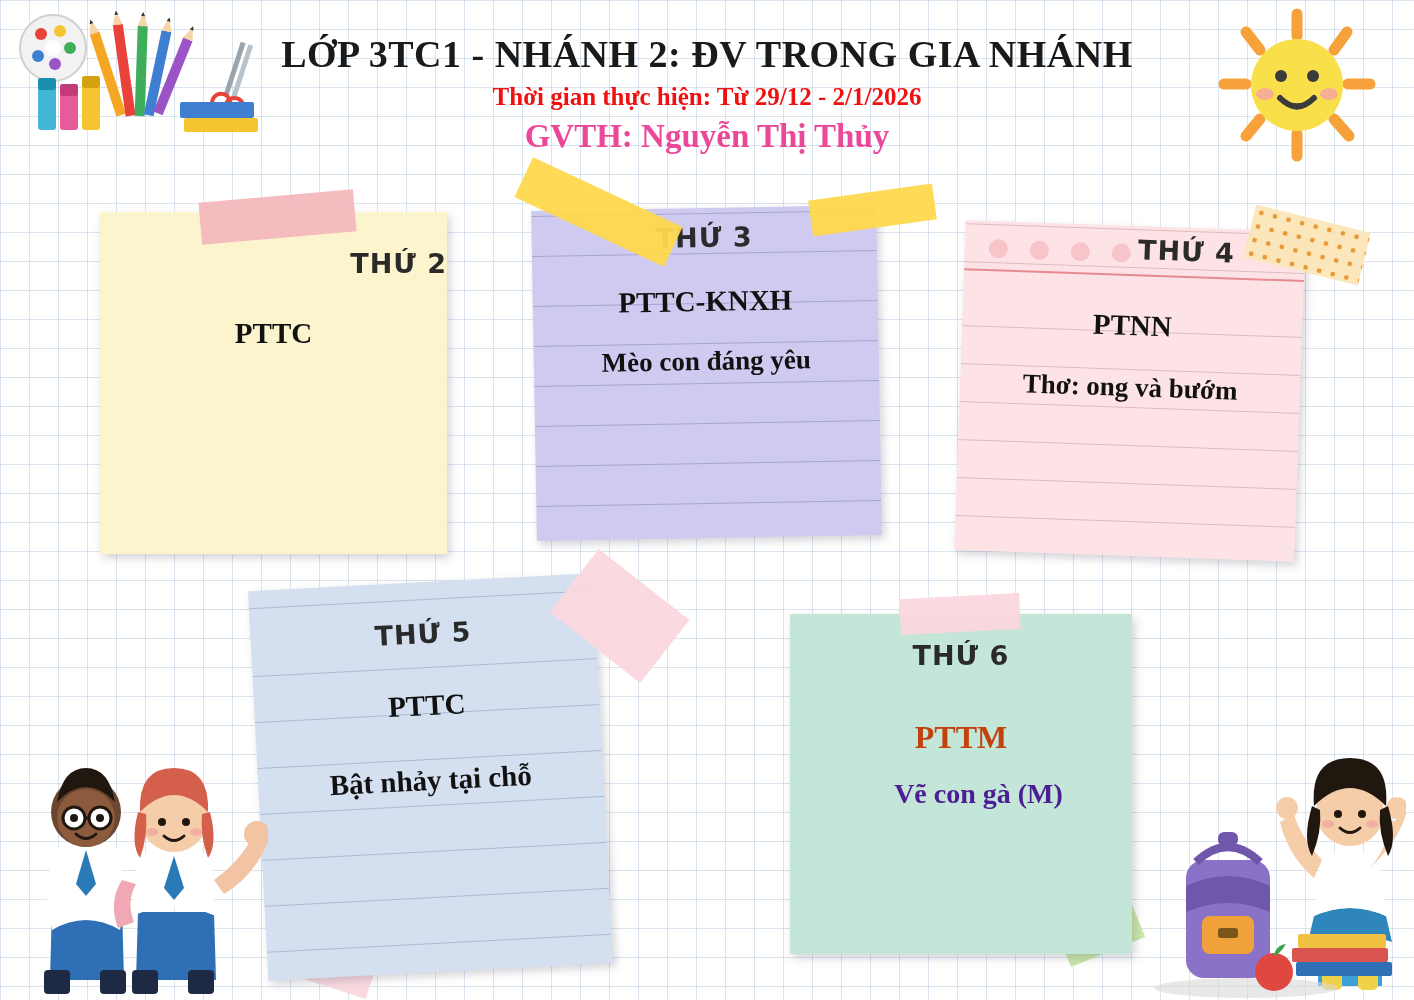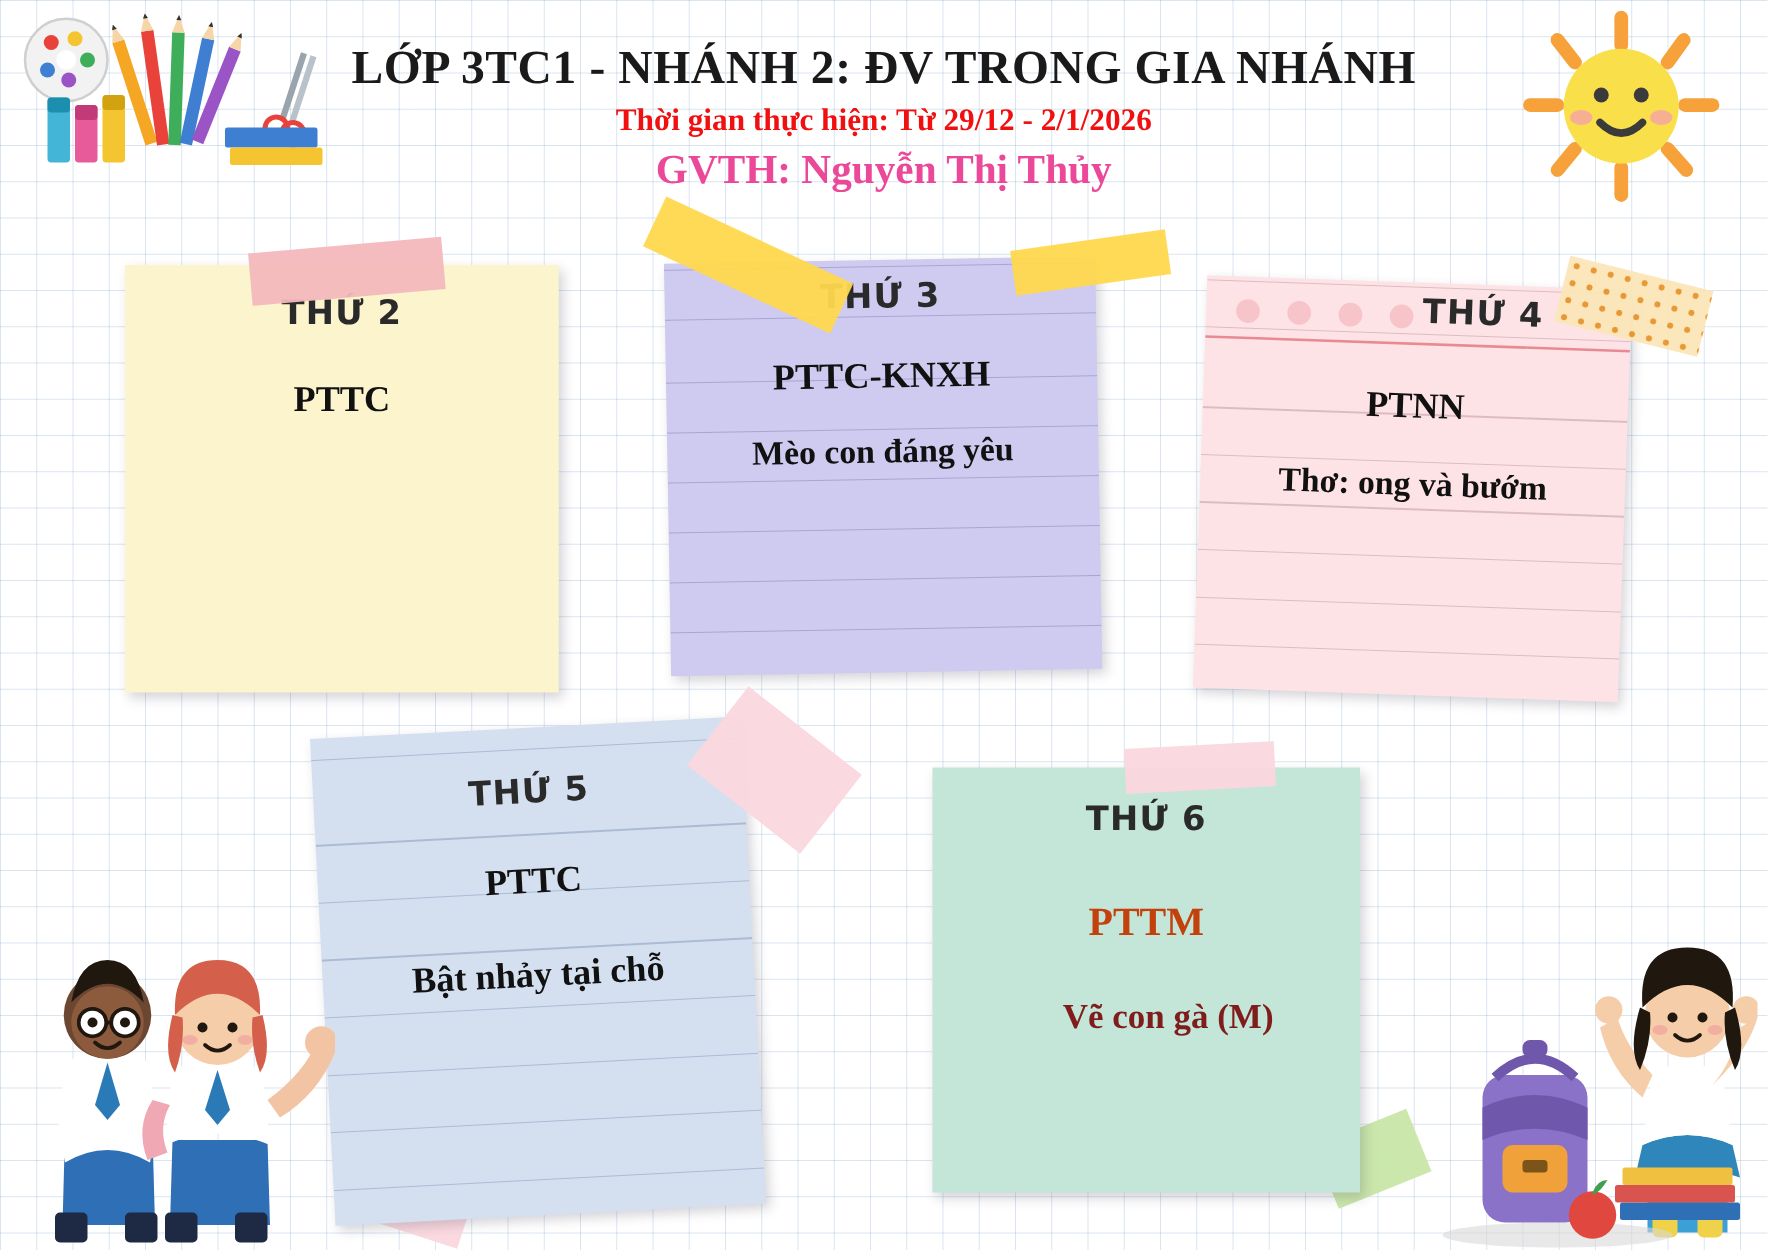--- a/index.html
+++ b/index.html
@@ -87,21 +87,21 @@
     font-weight: bold;
     text-align: center;
   }
 
   
   #note-mon {
     left: 100px; top: 212px;
     width: 347px; height: 342px;
     background: #fcf4cd;
   }
-  #note-mon .day { font-size: 27px; color: #2a2a2a; margin-top: 23px; }
+  #note-mon .day { font-size: 27px; color: #2a2a2a; margin-top: 36px; text-align: right; }
   #note-mon .subject { font-size: 29px; color: #111; margin-top: 38px; }
   #note-mon .topic { font-size: 27px; color: #111; margin-top: 26px; line-height: 1.35; padding: 0 26px; }
   #tape-mon {
     position: absolute;
     left: 200px; top: 196px;
     width: 155px; height: 42px;
     background: #f4b8bd;
     transform: rotate(-5deg);
     z-index: 4;
     opacity: 0.95;
@@ -222,27 +222,27 @@
     left: 296px; top: 896px;
     width: 86px; height: 92px;
     background: #fbd7de;
     transform: rotate(18deg);
     z-index: 2;
     opacity: 0.95;
   }
 
   
   #note-fri {
-    left: 746px; top: 614px;
+    left: 790px; top: 614px;
     width: 342px; height: 340px;
     background: #c3e6d8;
   }
   #note-fri .day { font-size: 27px; color: #2a2a2a; margin-top: 26px; }
   #note-fri .subject { font-size: 32px; color: #c2410c; margin-top: 48px; }
-  #note-fri .topic { font-size: 28px; color: #7f1d1d; margin-top: 42px; padding-left: 35px; }
+  #note-fri .topic { font-size: 28px; color: #4c1d95; margin-top: 22px; padding-left: 35px; }
   #tape-fri {
     position: absolute;
     left: 900px; top: 596px;
     width: 120px; height: 36px;
     background: #fbd7de;
     transform: rotate(-3deg);
     z-index: 4;
     opacity: 0.95;
   }
   #tape-fri2 {

